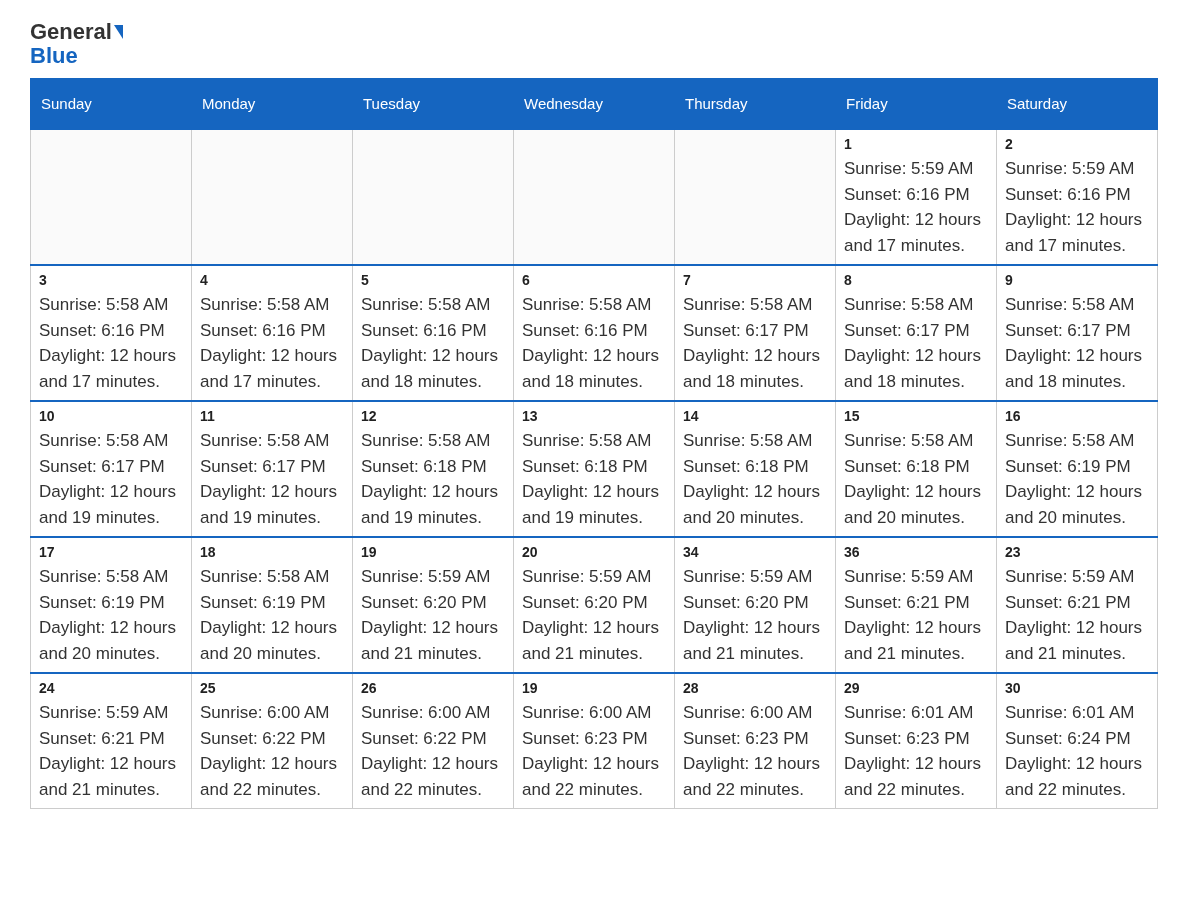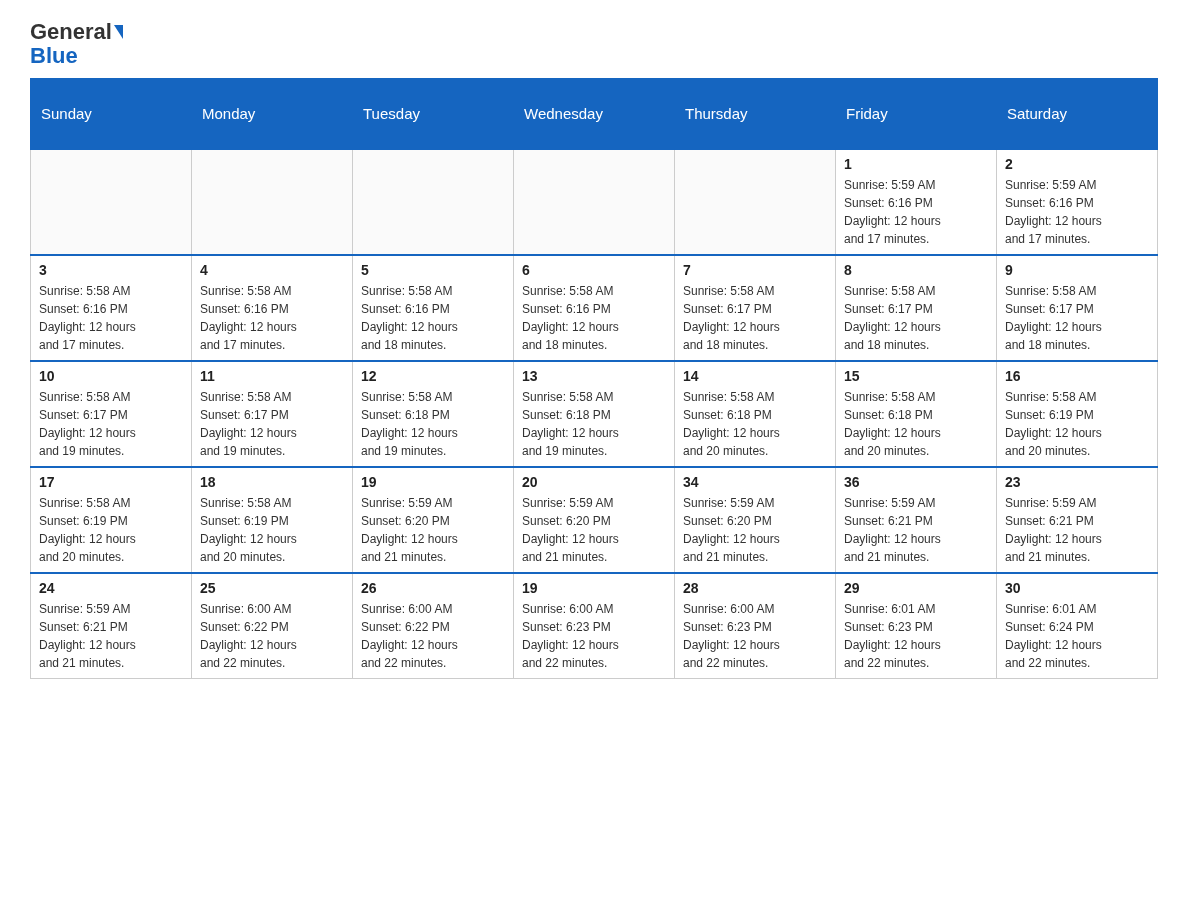--- a/index.html
+++ b/index.html
@@ -49,21 +49,21 @@
       margin-top: 4px;
     }
     .calendar {
       width: 100%;
       border-collapse: collapse;
       margin-top: 10px;
     }
     .calendar th {
       background-color: #1565c0;
       color: #fff;
-      padding: 26px 10px;
+      padding: 16px 10px;
       text-align: left;
       font-size: 15px;
       font-weight: normal;
       border: 1px solid #1565c0;
     }
     .calendar td {
       vertical-align: top;
       padding: 6px 8px;
       border: 1px solid #ccc;
       width: 14.28%;
@@ -75,21 +75,21 @@
       border-top: 2px solid #1565c0;
     }
     .day-number {
       font-size: 14px;
       font-weight: bold;
       color: #222;
       display: block;
       margin-bottom: 4px;
     }
     .day-info {
-      font-size: 12px;
+      font-size: 17px;
       color: #333;
       line-height: 1.5;
     }
     .empty-cell {
       background: #fafafa;
     }
   </style>
 </head>
 <body>
 

